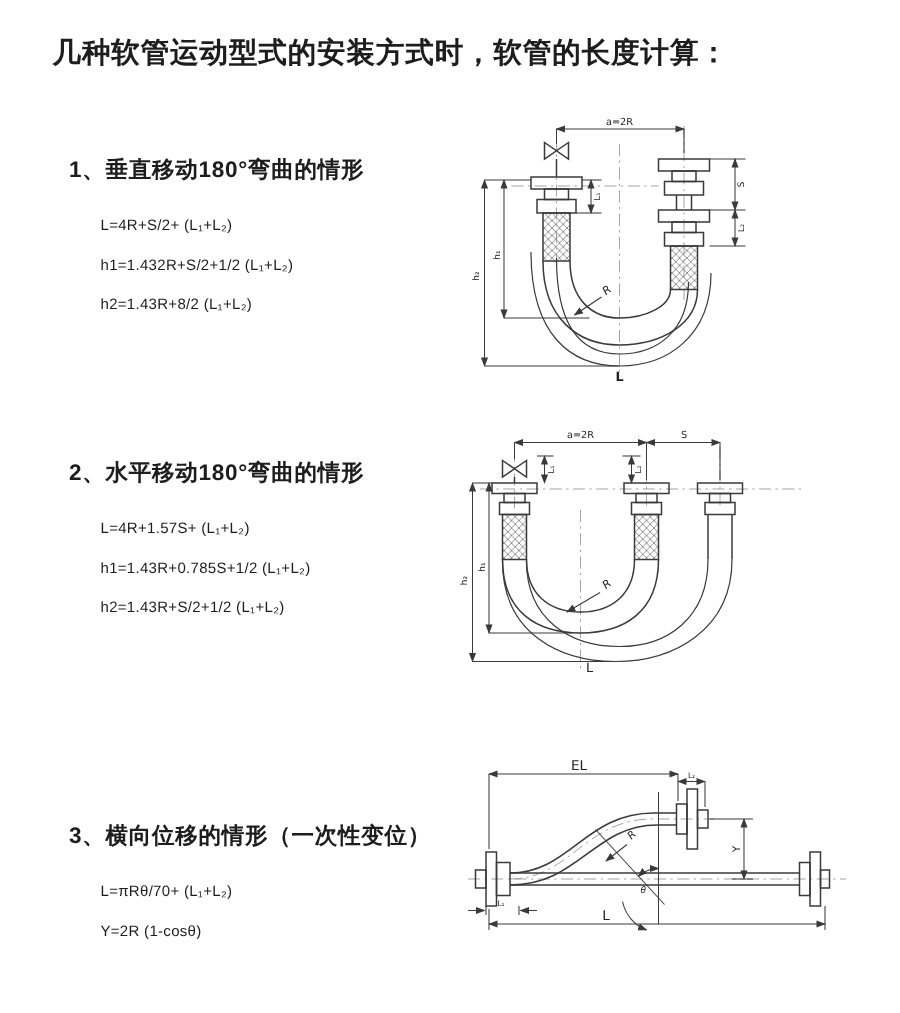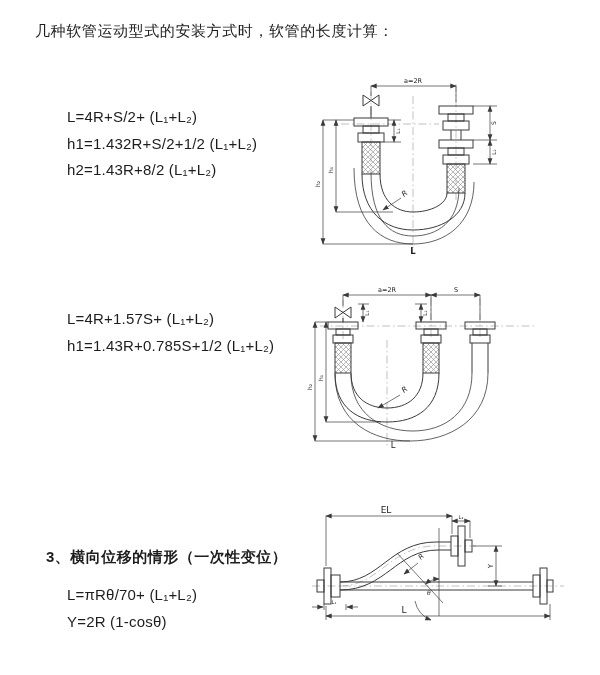--- a/index.html
+++ b/index.html
@@ -4,47 +4,50 @@
 <style>
   * { margin:0; padding:0; box-sizing:border-box; }
   html,body { background:#ffffff; }
   body {
     width:600px; height:675px; position:relative; overflow:hidden;
     font-family:"Liberation Sans","DejaVu Sans",sans-serif;
     color:#1d1d1d;
   }
   .title {
     position:absolute; left:35px; top:22px;
-    font-size:15px; font-weight:400; letter-spacing:.6px;
+    font-size:19px; font-weight:700; letter-spacing:.6px;
   }
   .sec { position:absolute; left:46px; }
   .sec h3 { font-size:15px; font-weight:700; letter-spacing:.5px; height:34px; }
   .formula {
-    font-size:15px; line-height:26.5px; padding-left:21px;
+    font-size:10px; line-height:26.5px; padding-left:21px;
     letter-spacing:.2px; white-space:pre;
   }
   .diag { position:absolute; }
   svg { overflow:visible; }
   svg text { font-family:"DejaVu Sans",sans-serif; fill:#222; }
   .lbl-r { font-style:italic; }
 </style>
 </head>
 <body>
 
 <div class="title">几种软管运动型式的安装方式时，软管的长度计算：</div>
 
 <section class="sec" style="top:104px">
+  <h3>1、垂直移动180°弯曲的情形</h3>
   <div class="formula">L=4R+S/2+ (L₁+L₂)</div>
   <div class="formula">h1=1.432R+S/2+1/2 (L₁+L₂)</div>
   <div class="formula">h2=1.43R+8/2 (L₁+L₂)</div>
 </section>
 
 <section class="sec" style="top:306px">
+  <h3>2、水平移动180°弯曲的情形</h3>
   <div class="formula">L=4R+1.57S+ (L₁+L₂)</div>
   <div class="formula">h1=1.43R+0.785S+1/2 (L₁+L₂)</div>
+  <div class="formula">h2=1.43R+S/2+1/2 (L₁+L₂)</div>
 </section>
 
 <section class="sec" style="top:548px">
   <h3>3、横向位移的情形（一次性变位）</h3>
   <div class="formula">L=πRθ/70+ (L₁+L₂)</div>
   <div class="formula">Y=2R (1-cosθ)</div>
 </section>
 
 <svg class="diag" style="left:313px;top:72px" width="215" height="185" viewBox="0 0 215 185">
   <defs>

